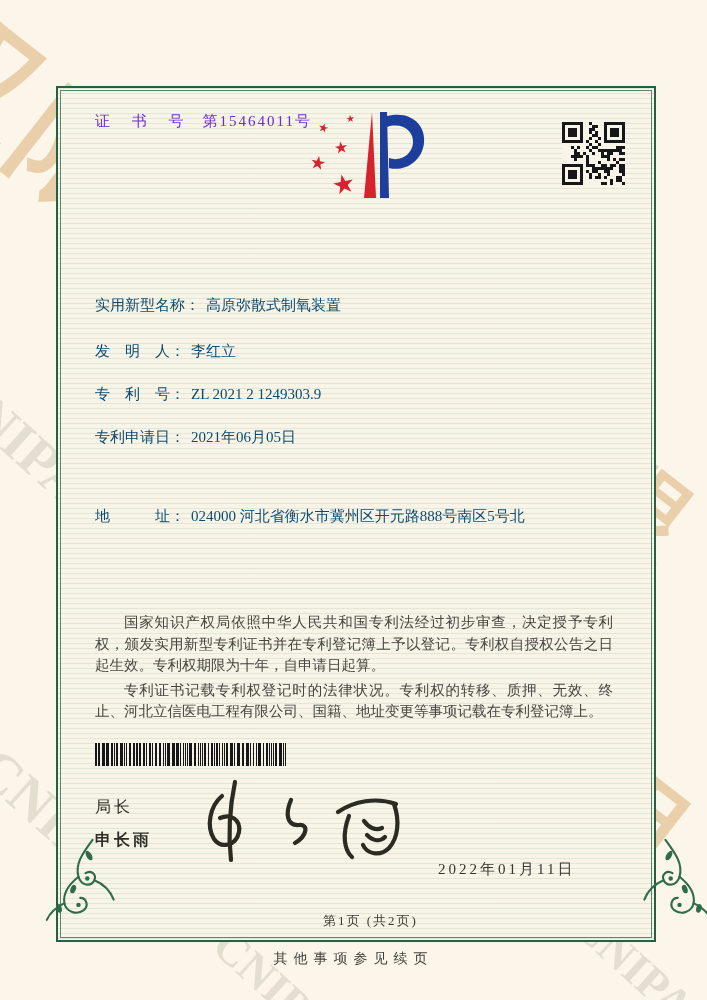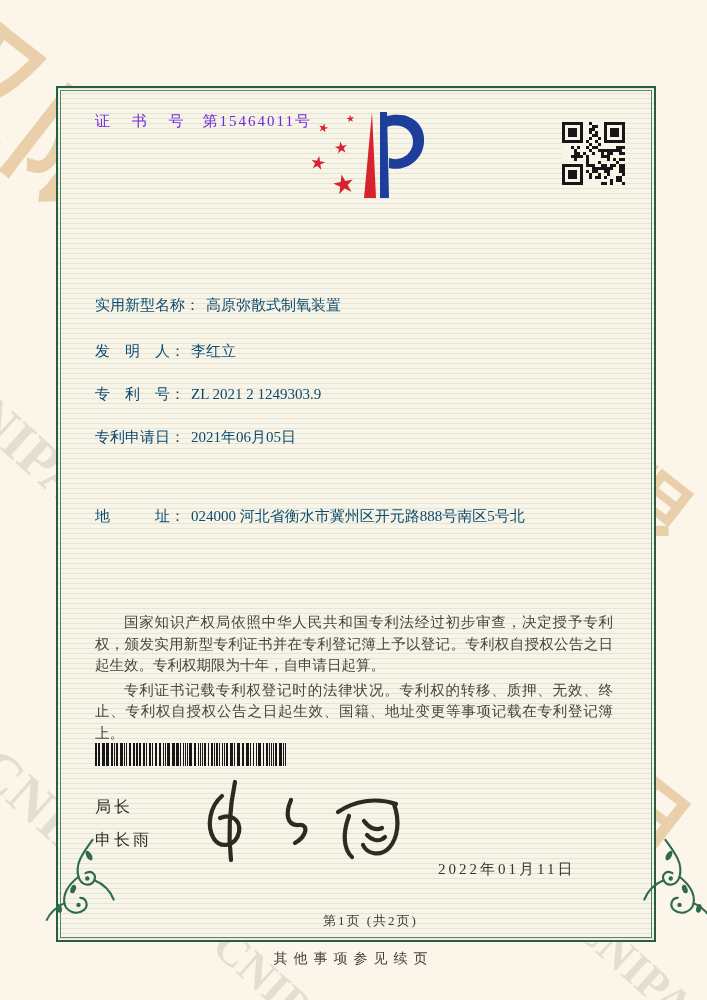--- a/index.html
+++ b/index.html
@@ -47,21 +47,21 @@
   .body-text{
     position:absolute;left:95px;top:584px;width:518px;font-size:14.5px;
     line-height:21.5px;text-align:justify;color:#45453f;margin-top:28px;
   }
   .body-text p{margin:0 0 3px 0;text-indent:2em;}
   
   #barcode{position:absolute;left:95px;top:743px;width:198px;height:23px;}
   #barcode i{position:absolute;top:0;height:100%;background:#17171a;display:block;}
   
   .signer-title{position:absolute;left:95px;top:797px;font-size:16px;letter-spacing:3px;color:#2e2e28;}
-  .signer-name{position:absolute;left:95px;top:830px;font-size:16px;letter-spacing:3px;color:#2e2e28;}
+  .signer-name{position:absolute;left:95px;top:830px;font-size:16px;letter-spacing:3px;color:#2e2e28;font-weight:bold;}
   .sig{position:absolute;left:188px;top:776px;width:225px;height:88px;}
   .issue-date{position:absolute;left:438px;top:860px;font-size:15px;letter-spacing:3px;color:#35352f;}
   
   .corner{position:absolute;width:88px;height:88px;z-index:4;}
   .corner-left{left:38px;top:838px;}
   .corner-right{left:632px;top:838px;transform:scaleX(-1);}
   
   .page-indicator{position:absolute;left:0;top:912px;width:100%;text-align:center;
     font-size:13px;letter-spacing:2px;color:#3c3c36;padding-left:17px;}
   .footer-note{position:absolute;left:0;top:950px;width:100%;text-align:center;
@@ -236,21 +236,21 @@
     </div>
     <div class="field" style="top:428px">
       <span class="flabel">专利申请日：</span><span class="fvalue">2021年06月05日</span>
     </div>
     <div class="field" style="top:507px">
       <span class="flabel">地　　　址：</span><span class="fvalue">024000 河北省衡水市冀州区开元路888号南区5号北</span>
     </div>
 
     <div class="body-text">
       <p>国家知识产权局依照中华人民共和国专利法经过初步审查，决定授予专利权，颁发实用新型专利证书并在专利登记簿上予以登记。专利权自授权公告之日起生效。专利权期限为十年，自申请日起算。</p>
-      <p>专利证书记载专利权登记时的法律状况。专利权的转移、质押、无效、终止、专利权自授权公告之日起生效、国籍、地址变更等事项记载在专利登记簿上。</p>
+      <p>专利证书记载专利权登记时的法律状况。专利权的转移、质押、无效、终止、河北立信医电工程有限公司、国籍、地址变更等事项记载在专利登记簿上。</p>
     </div>
 
     <div id="barcode">
         <i style="left: 0px; width: 2px;"></i>
         <i style="left: 3px; width: 2px;"></i>
         <i style="left: 7px; width: 3px;"></i>
         <i style="left: 11px; width: 3px;"></i>
         <i style="left: 16px; width: 2px;"></i>
         <i style="left: 19px; width: 1px;"></i>
         <i style="left: 21px; width: 2px;"></i>

